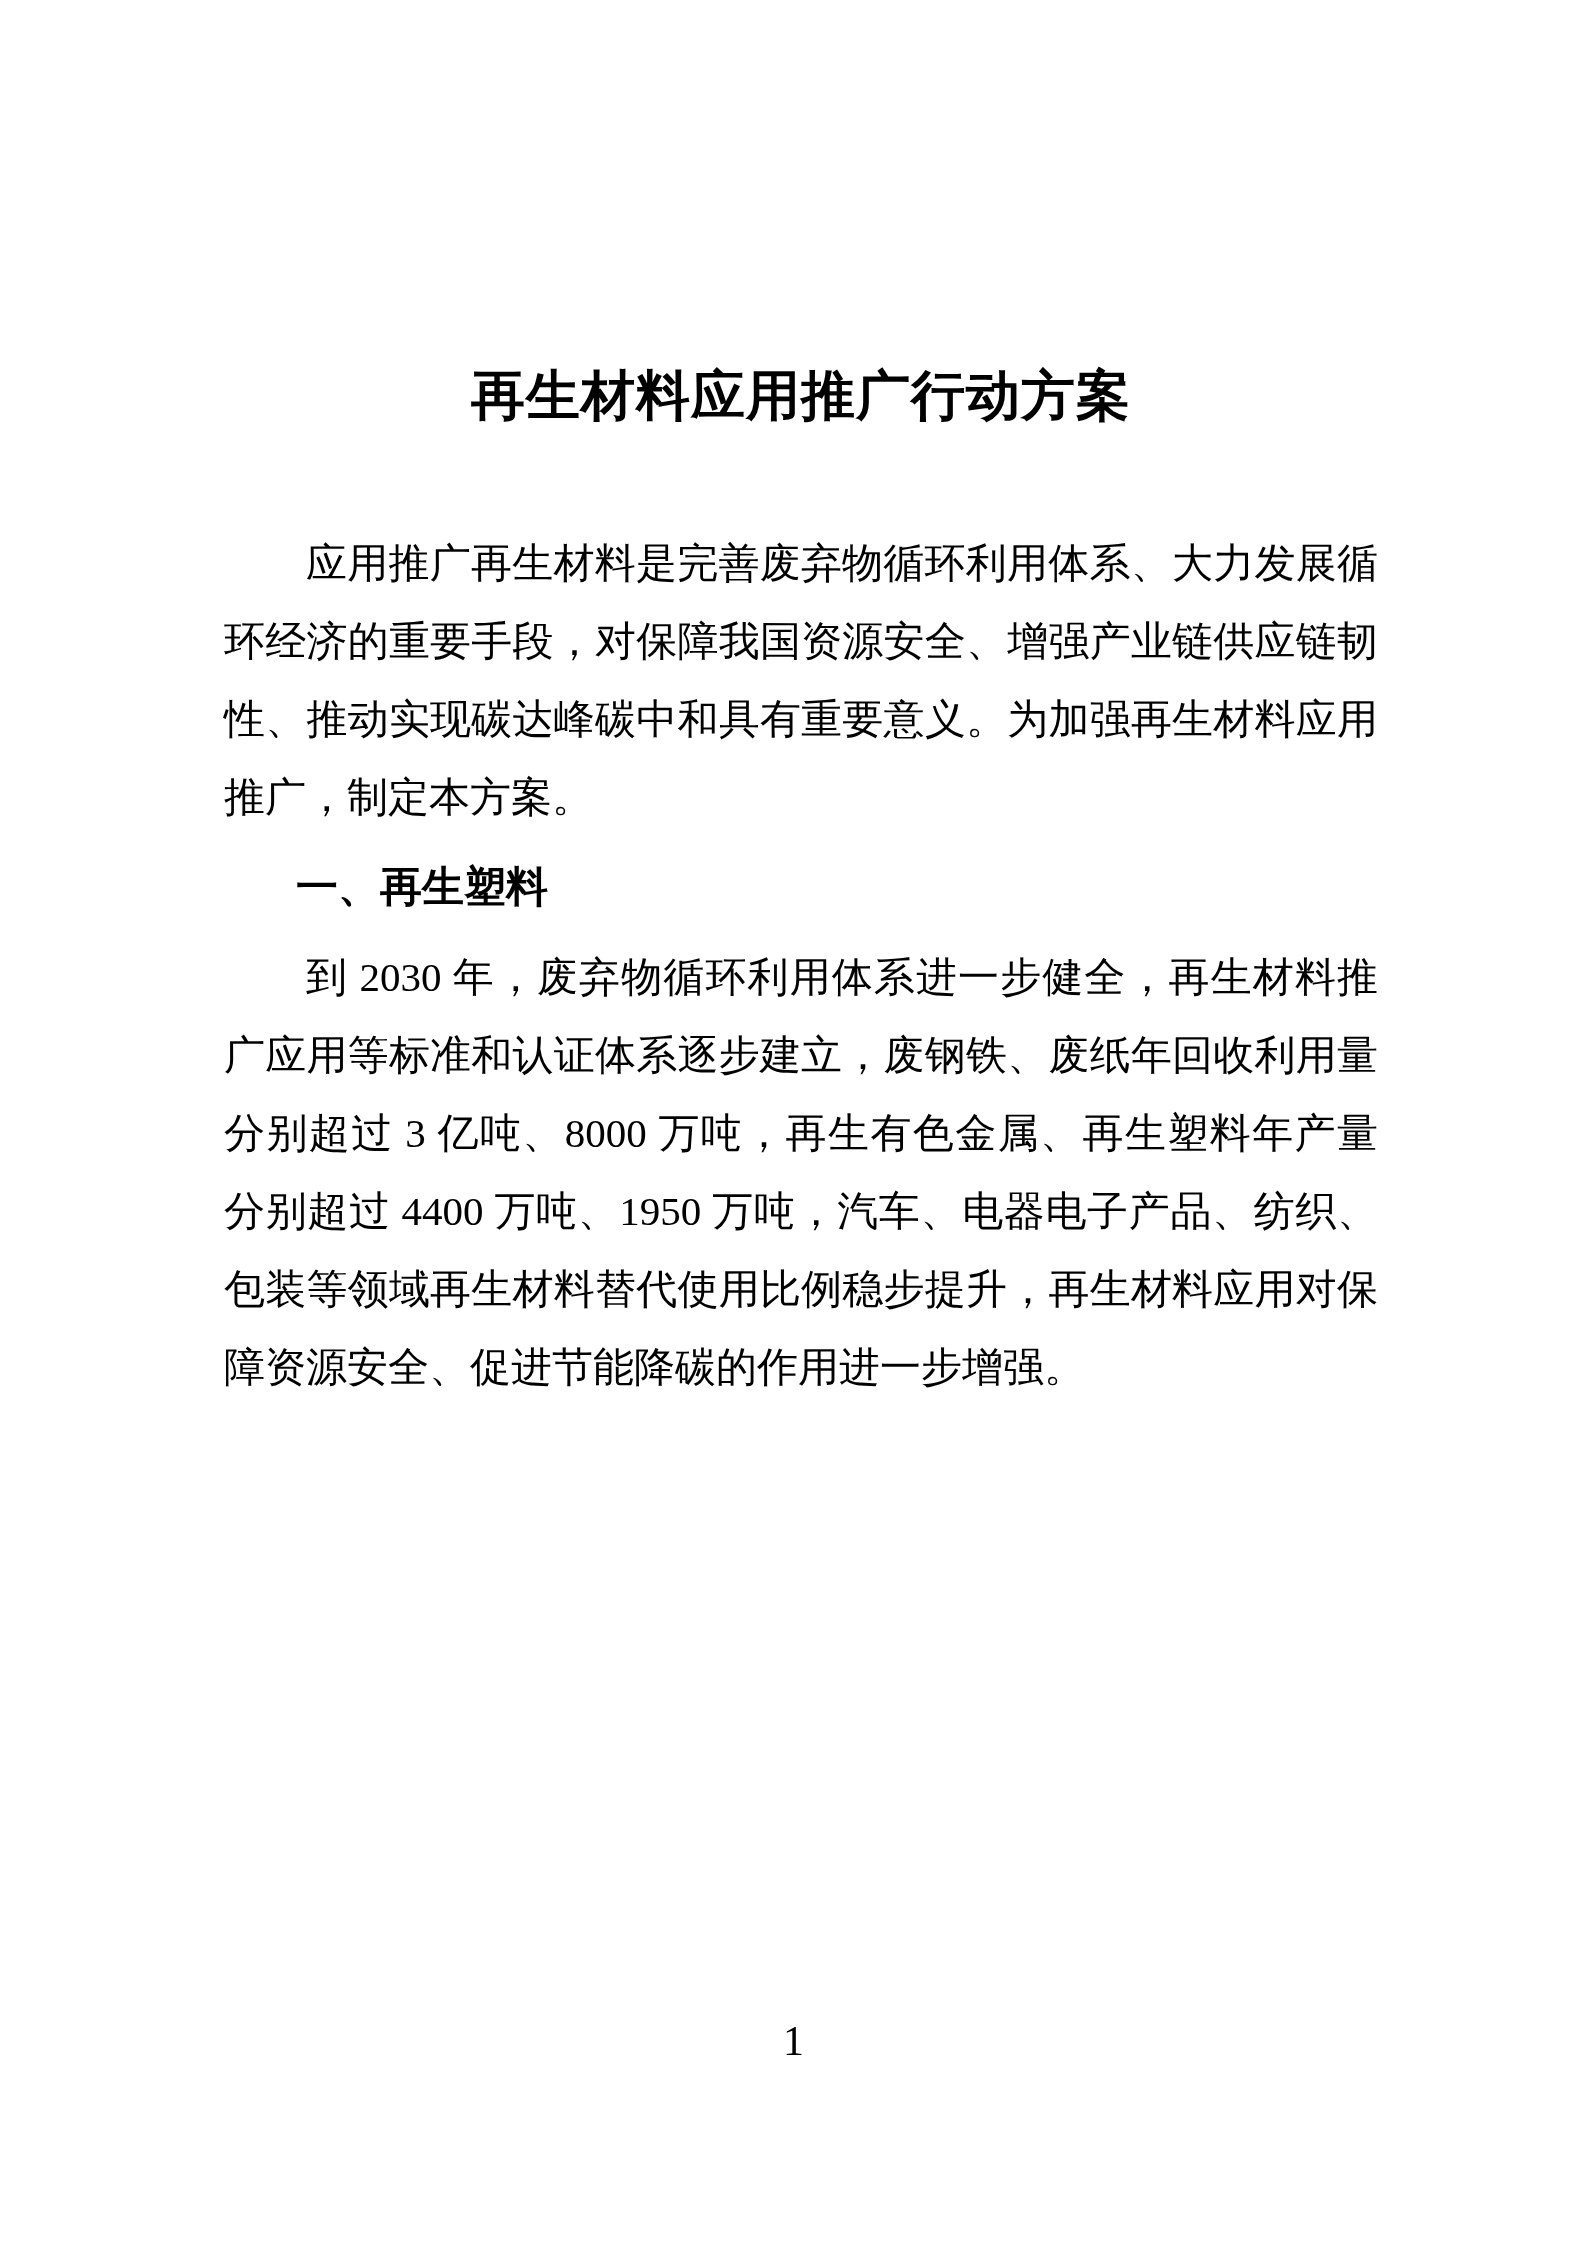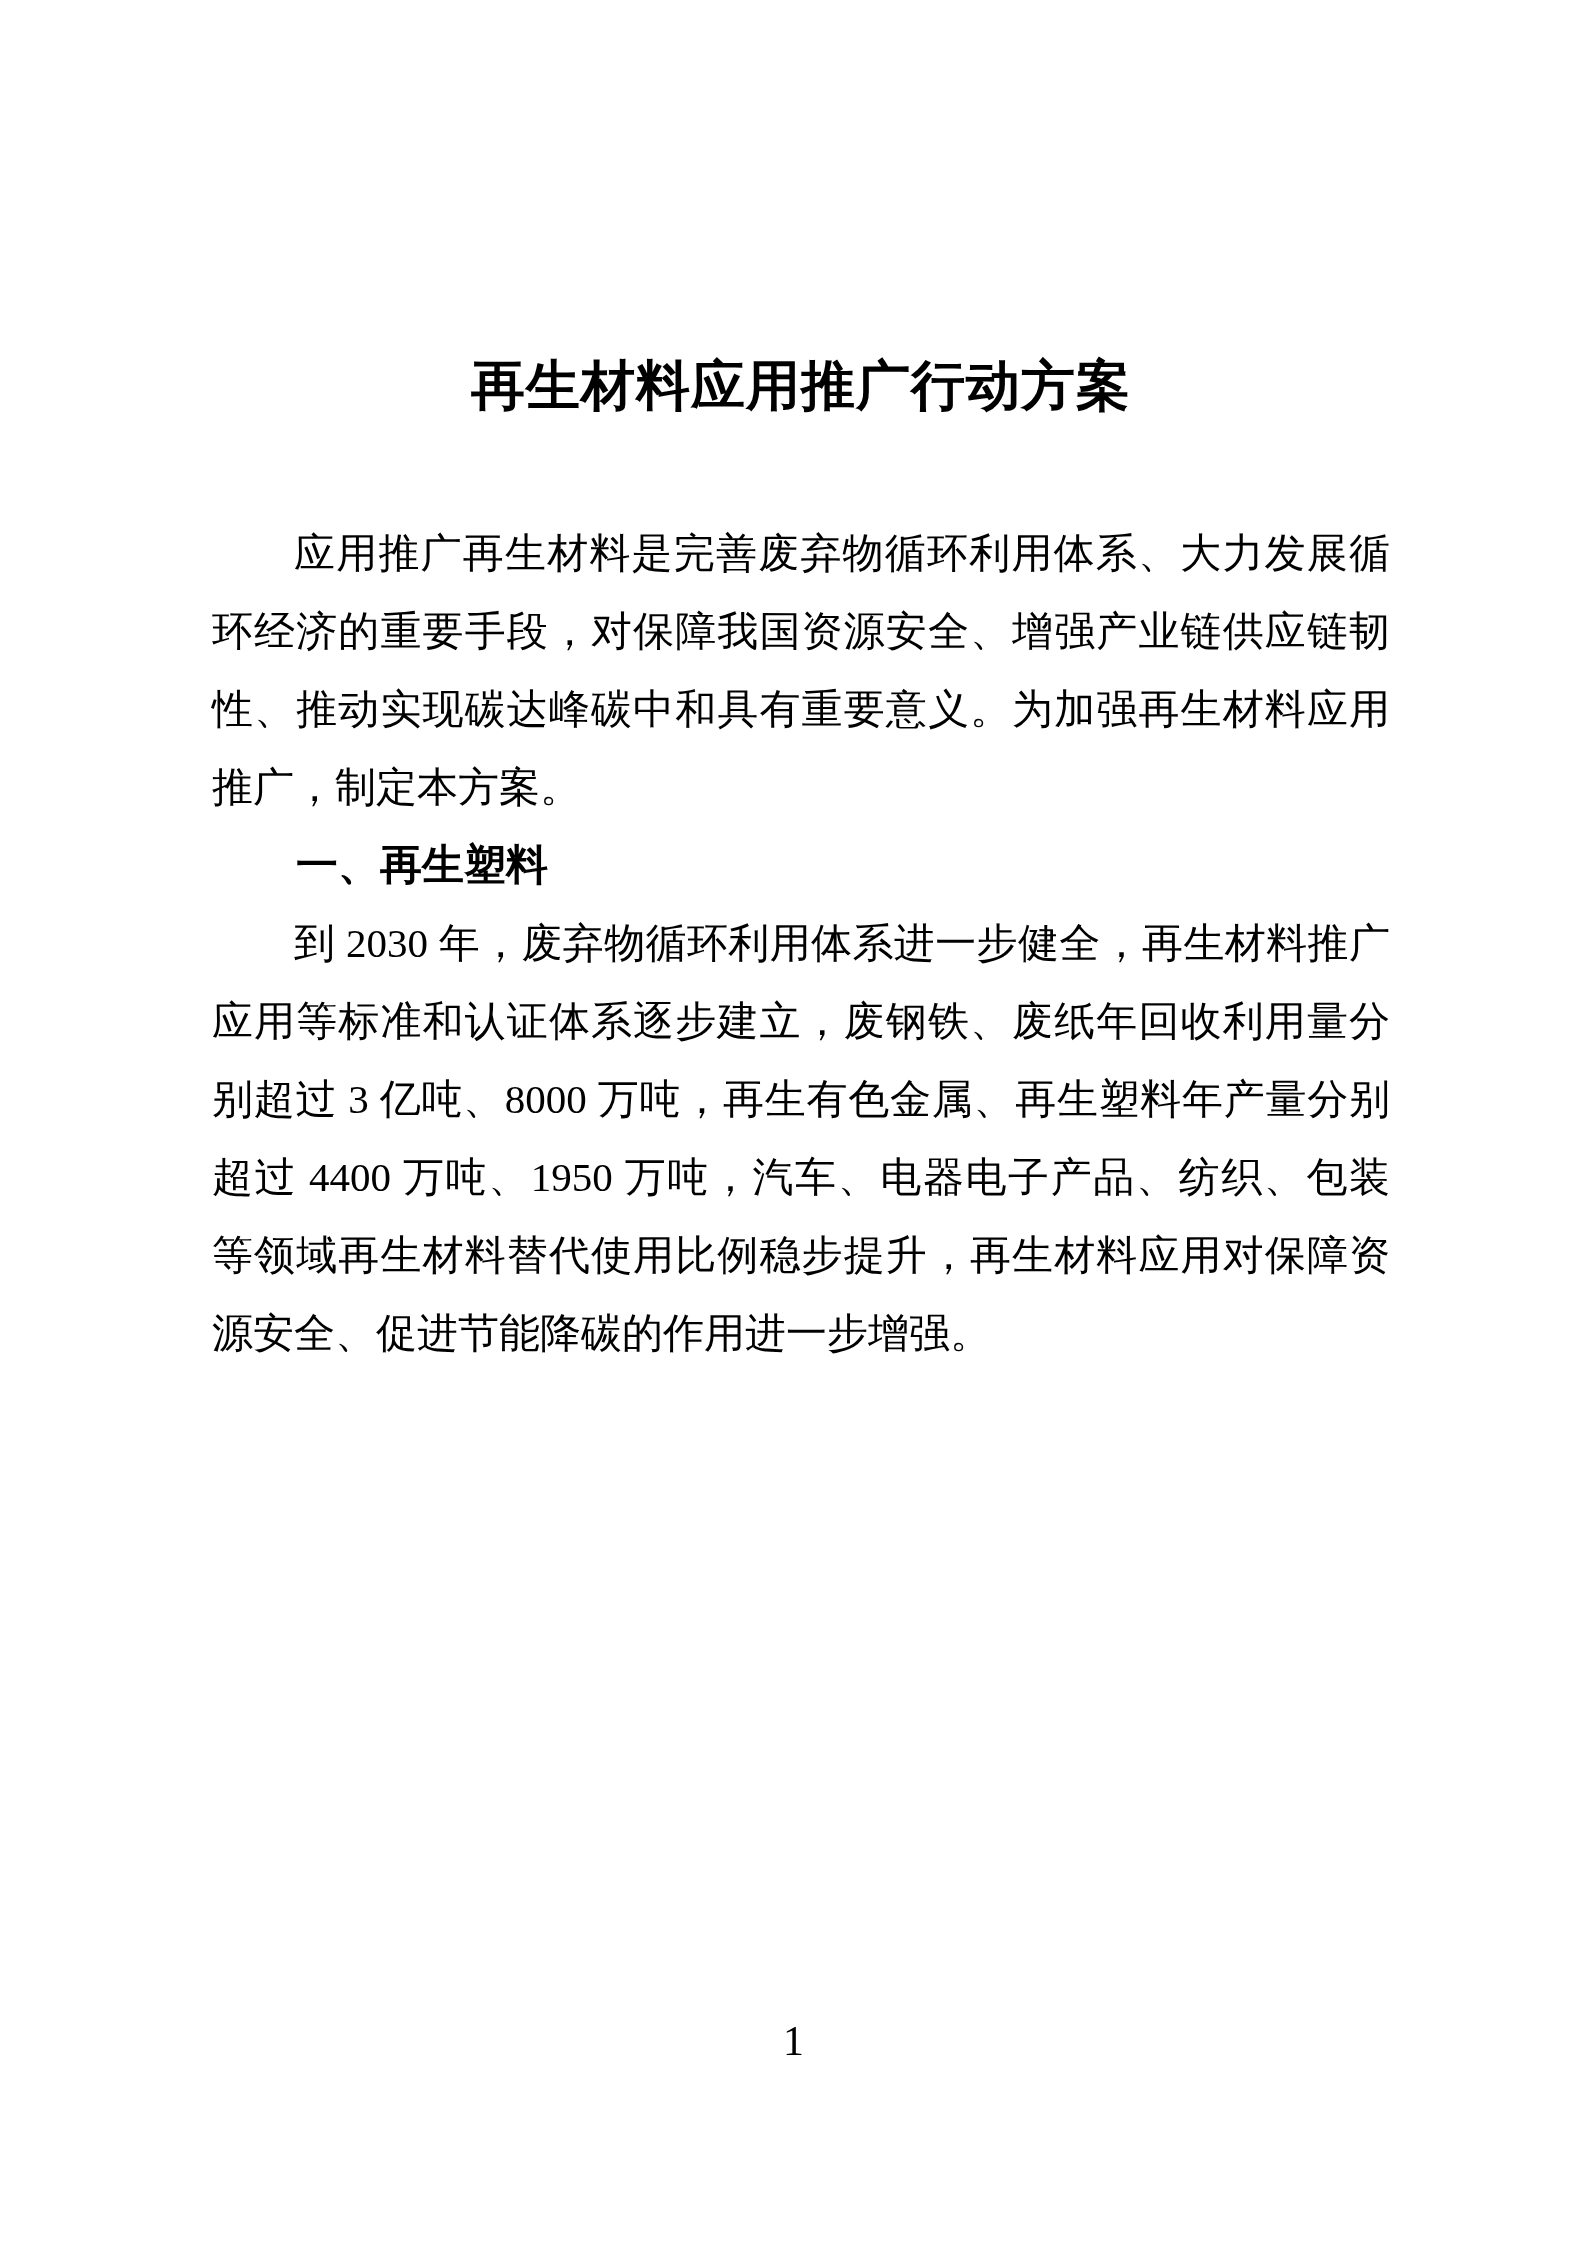--- a/index.html
+++ b/index.html
@@ -13,33 +13,33 @@
     height: 2245px;
     margin: 0 auto;
     background: #ffffff;
     color: #000000;
     overflow: hidden;
   }
   .content {
     position: absolute;
     left: 212px;
     width: 1178px;
-    top: 357px;
+    top: 367px;
   }
   .doc-title {
     margin: 0 0 99px 0;
     font-family: "Liberation Serif", serif;
     font-weight: 700;
     font-size: 54px;
     line-height: 58px;
     text-align: center;
     letter-spacing: 1px;
   }
   .para {
-    margin: 0;
+    margin: 12px;
     font-family: "Liberation Serif", serif;
     font-size: 41px;
     line-height: 78px;
     text-align: justify;
     text-indent: 2em;
   }
   .heading {
     margin: 0;
     font-family: "Liberation Sans", sans-serif;
     font-weight: 700;

